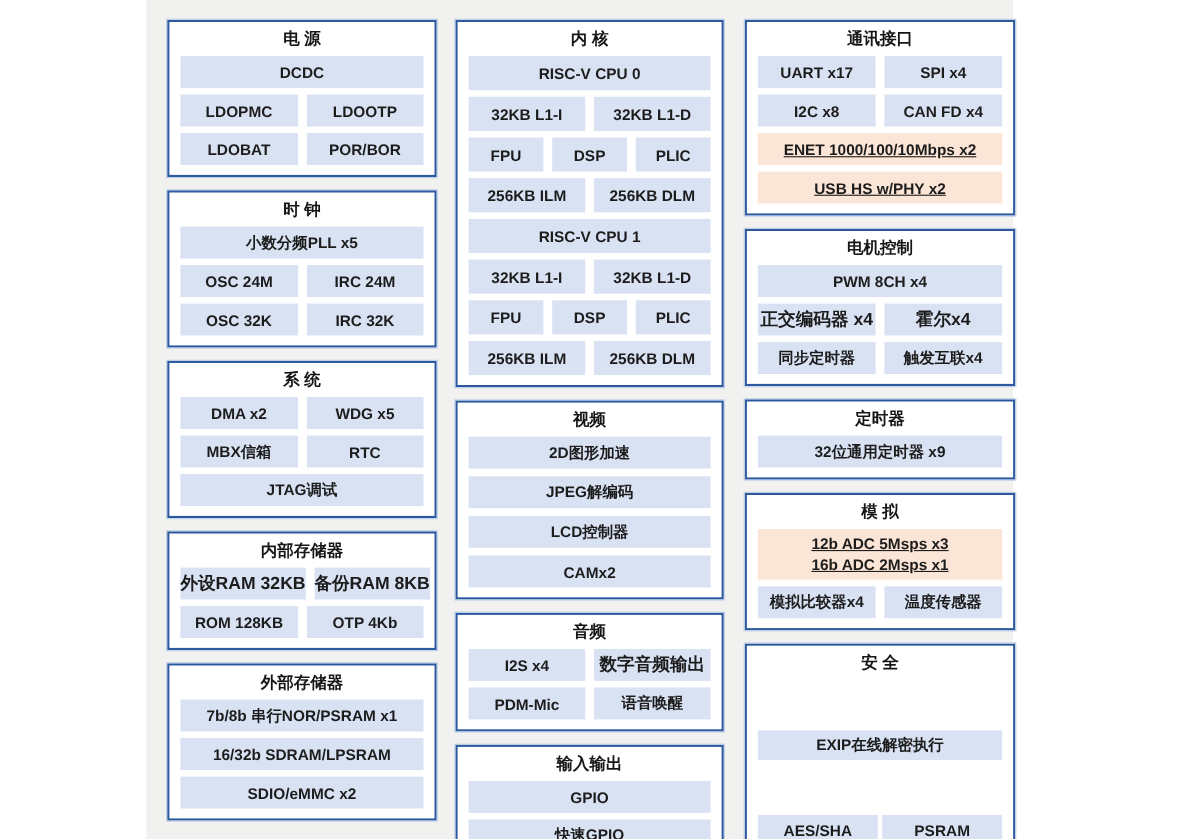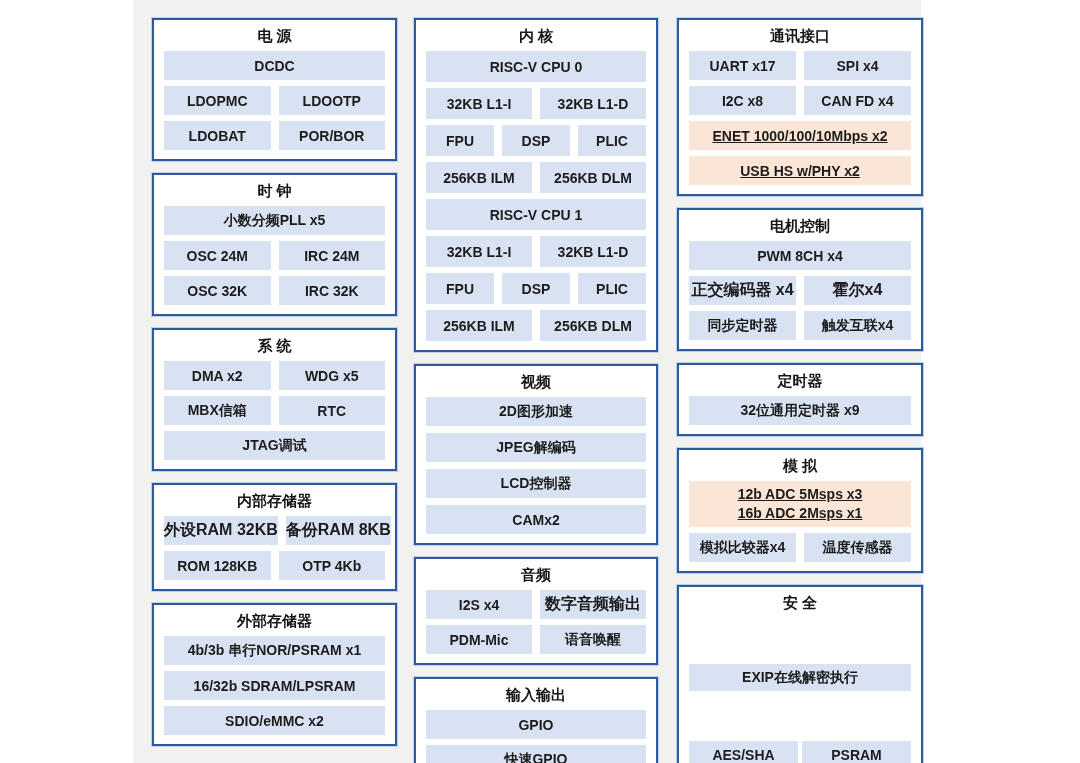--- a/index.html
+++ b/index.html
@@ -109,21 +109,21 @@
           <div class="block small" data-name="diagram-block">备份RAM 8KB</div>
         </div>
         <div class="row" data-name="block-row">
           <div class="block" data-name="diagram-block">ROM 128KB</div>
           <div class="block" data-name="diagram-block">OTP 4Kb</div>
         </div>
       </div>
       <div class="panel" data-name="panel-external-memory">
         <div class="panel-title" data-name="panel-title-external-memory">外部存储器</div>
         <div class="row" data-name="block-row">
-          <div class="block" data-name="diagram-block">4b/3b 串行NOR/PSRAM x1</div>
+          <div class="block" data-name="diagram-block">7b/8b 串行NOR/PSRAM x1</div>
         </div>
         <div class="row" data-name="block-row">
           <div class="block" data-name="diagram-block">16/32b SDRAM/LPSRAM</div>
         </div>
         <div class="row" data-name="block-row">
           <div class="block" data-name="diagram-block">SDIO/eMMC x2</div>
         </div>
       </div>
     </div>
   <div class="col col-mid" data-name="diagram-column-middle">

